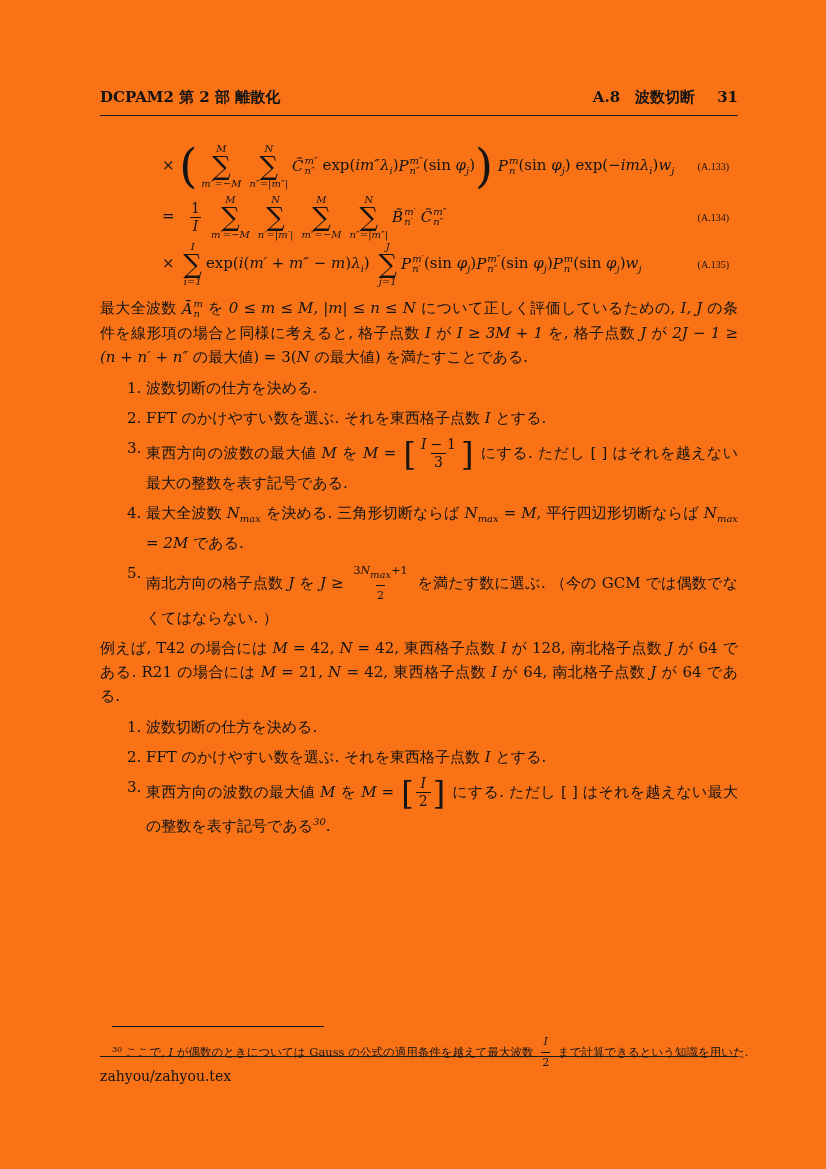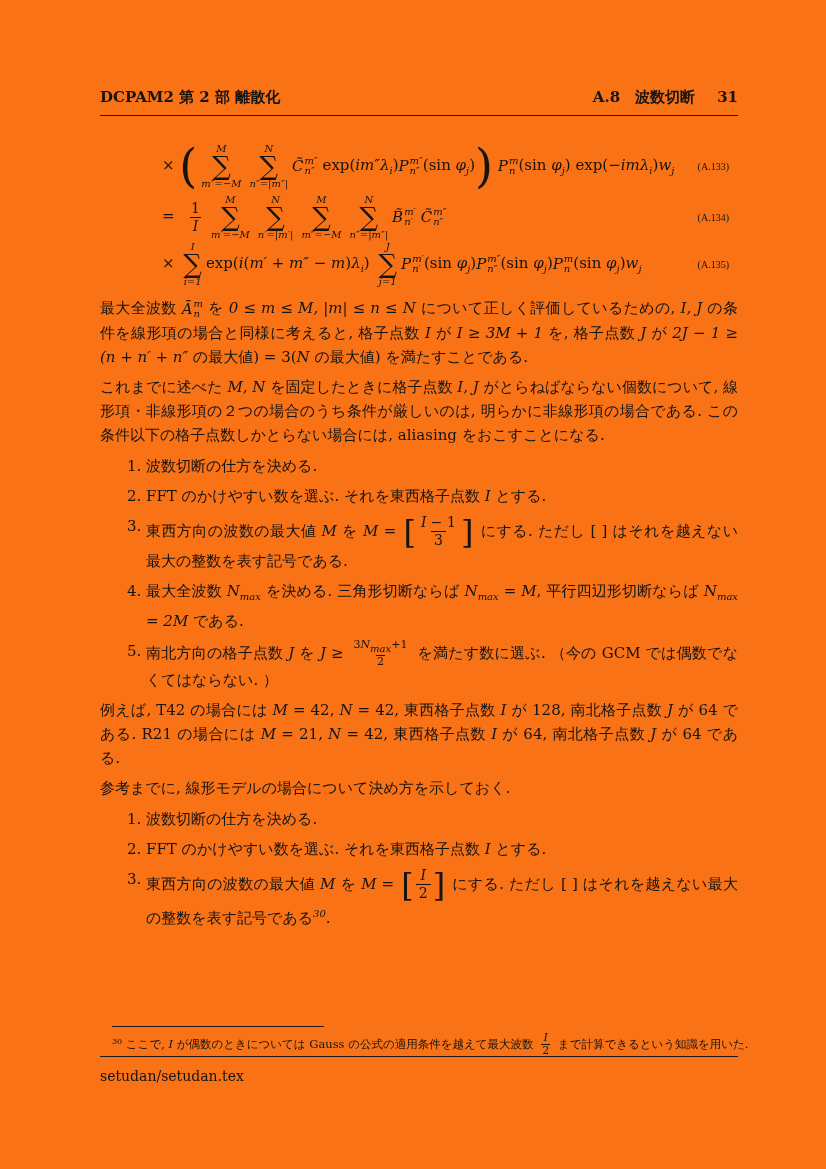--- a/index.html
+++ b/index.html
@@ -39,21 +39,21 @@
   .ss-stack{display:inline-flex;flex-direction:column;margin-left:1px;justify-content:center;}
   .ss-stack .seg-ssup,.ss-stack .seg-ssub{font-size:10px;line-height:10px;font-style:italic;}
   .seg-sum{display:inline-flex;flex-direction:column;align-items:center;margin:0 4px;vertical-align:middle;}
   .sum-lim{font-size:10px;line-height:11px;font-style:italic;white-space:nowrap;}
   .sum-sigma{font-size:26px;line-height:24px;font-style:normal;}
   .seg-fracwrap{display:inline-flex;align-items:center;vertical-align:middle;margin:0 2px;}
   .seg-frac{display:inline-flex;flex-direction:column;align-items:center;margin:0 2px;}
   .frac-num,.frac-den{line-height:17px;font-size:14px;padding:0 3px;text-align:center;}
   .frac-den{border-top:1px solid #141414;}
   .big-bracket{font-size:32px;line-height:32px;font-weight:400;}
-  .seg-fracwrap.small .frac-num,.seg-fracwrap.small .frac-den{font-size:11px;line-height:12px;padding:0 1px;}
+  .seg-fracwrap.small .frac-num,.seg-fracwrap.small .frac-den{font-size:11px;line-height:20px;padding:0 1px;}
   .big-paren{font-size:46px;line-height:0;vertical-align:middle;font-weight:300;}
 
   
   .footnote-area{position:absolute;left:112px;width:638px;top:1026px;font-size:11.5px;line-height:15px;}
   .footnote-rule{width:212px;border-top:1px solid #1a1a1a;margin-bottom:5px;}
   .footnote-text .seg-sup{font-size:8px;vertical-align:4px;font-style:normal;}
   .footnote-text .frac-num,.footnote-text .frac-den{font-size:9px;line-height:10px;padding:0 1px;}
   .footer{position:absolute;left:100px;width:638px;top:1056px;border-top:1.2px solid #1a1a1a;
           padding-top:11px;display:flex;justify-content:space-between;font-size:14px;}
 </style>
@@ -86,21 +86,20 @@
       </div>
     </div>
 
     <div class="para para-first"><span class="seg-t">最大全波数 </span><span class="seg-ss">
           <span class="ss-base">Ā</span>
           <span class="ss-stack">
             <span class="seg-ssup">m</span>
             <span class="seg-ssub">n</span>
           </span>
         </span><span class="seg-t"> を </span><span class="seg-m">0 ≤ m ≤ M, |m| ≤ n ≤ N</span><span class="seg-t"> について正しく評価しているための, </span><span class="seg-m">I, J</span><span class="seg-t"> の条件を線形項の場合と同様に考えると, 格子点数 </span><span class="seg-m">I</span><span class="seg-t"> が </span><span class="seg-m">I ≥ 3M + 1</span><span class="seg-t"> を, 格子点数 </span><span class="seg-m">J</span><span class="seg-t"> が </span><span class="seg-m">2J − 1 ≥ (n + n′ + n″</span><span class="seg-t"> の最大値</span><span class="seg-r">) = 3(</span><span class="seg-m">N</span><span class="seg-t"> の最大値</span><span class="seg-r">)</span><span class="seg-t"> を満たすことである.</span></div>
-    <div class="para"><span class="seg-t">これまでに述べた </span><span class="seg-m">M, N</span><span class="seg-t"> を固定したときに格子点数 </span><span class="seg-m">I, J</span><span class="seg-t"> がとらねばならない個数について, 線形項・非線形項の２つの場合のうち条件が厳しいのは, 明らかに非線形項の場合である. この条件以下の格子点数しかとらない場合には, </span><span class="seg-r">aliasing</span><span class="seg-t"> をおこすことになる.</span></div>
 
     <div class="list">
       <div class="list-item">
         <span class="li-num">1.</span>
         <span class="li-body"><span class="seg-t">波数切断の仕方を決める.</span></span>
       </div>
       <div class="list-item">
         <span class="li-num">2.</span>
         <span class="li-body"><span class="seg-r">FFT</span><span class="seg-t"> のかけやすい数を選ぶ. それを東西格子点数 </span><span class="seg-m">I</span><span class="seg-t"> とする.</span></span>
       </div>
@@ -124,21 +123,20 @@
         <span class="li-body"><span class="seg-t">南北方向の格子点数 </span><span class="seg-m">J</span><span class="seg-t"> を </span><span class="seg-m">J</span><span class="seg-r"> ≥ </span><span class="seg-fracwrap small">
               <span class="seg-frac">
                 <span class="frac-num"><span class="seg-r">3</span><span class="seg-m">N</span><span class="seg-sub">max</span><span class="seg-r">+1</span></span>
                 <span class="frac-den"><span class="seg-r">2</span></span>
               </span>
             </span><span class="seg-t"> を満たす数に選ぶ. （今の </span><span class="seg-r">GCM</span><span class="seg-t"> では偶数でなくてはならない. ）</span></span>
       </div>
     </div>
 
     <div class="para"><span class="seg-t">例えば, </span><span class="seg-r">T42</span><span class="seg-t"> の場合には </span><span class="seg-m">M</span><span class="seg-r"> = 42, </span><span class="seg-m">N</span><span class="seg-r"> = 42</span><span class="seg-t">, 東西格子点数 </span><span class="seg-m">I</span><span class="seg-t"> が 128, 南北格子点数 </span><span class="seg-m">J</span><span class="seg-t"> が 64 である. </span><span class="seg-r">R21</span><span class="seg-t"> の場合には </span><span class="seg-m">M</span><span class="seg-r"> = 21, </span><span class="seg-m">N</span><span class="seg-r"> = 42</span><span class="seg-t">, 東西格子点数 </span><span class="seg-m">I</span><span class="seg-t"> が 64, 南北格子点数 </span><span class="seg-m">J</span><span class="seg-t"> が 64 である.</span></div>
-    <div class="para"><span class="seg-t">参考までに, 線形モデルの場合について決め方を示しておく.</span></div>
 
     <div class="list">
       <div class="list-item">
         <span class="li-num">1.</span>
         <span class="li-body"><span class="seg-t">波数切断の仕方を決める.</span></span>
       </div>
       <div class="list-item">
         <span class="li-num">2.</span>
         <span class="li-body"><span class="seg-r">FFT</span><span class="seg-t"> のかけやすい数を選ぶ. それを東西格子点数 </span><span class="seg-m">I</span><span class="seg-t"> とする.</span></span>
       </div>
@@ -161,15 +159,15 @@
     <div class="footnote-rule"></div>
     <div class="footnote-text"><span class="seg-sup">30</span><span class="seg-t"> ここで, </span><span class="seg-m">I</span><span class="seg-t"> が偶数のときについては </span><span class="seg-r">Gauss</span><span class="seg-t"> の公式の適用条件を越えて最大波数 </span><span class="seg-fracwrap small">
           <span class="seg-frac">
             <span class="frac-num"><span class="seg-m">I</span></span>
             <span class="frac-den"><span class="seg-r">2</span></span>
           </span>
         </span><span class="seg-t"> まで計算できるという知識を用いた.</span></div>
   </div>
 
   <div class="footer">
-    <span>setudan/setudan.tex</span>
+    <span>zahyou/zahyou.tex</span>
   </div>
 </div>
 
 </body></html>

